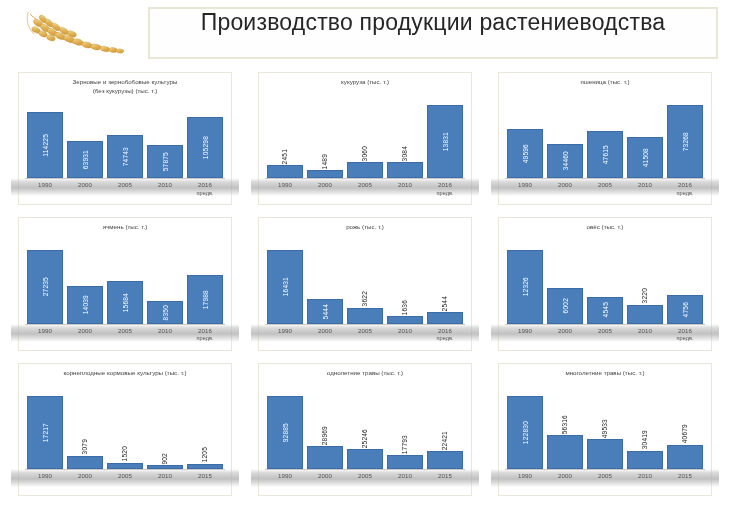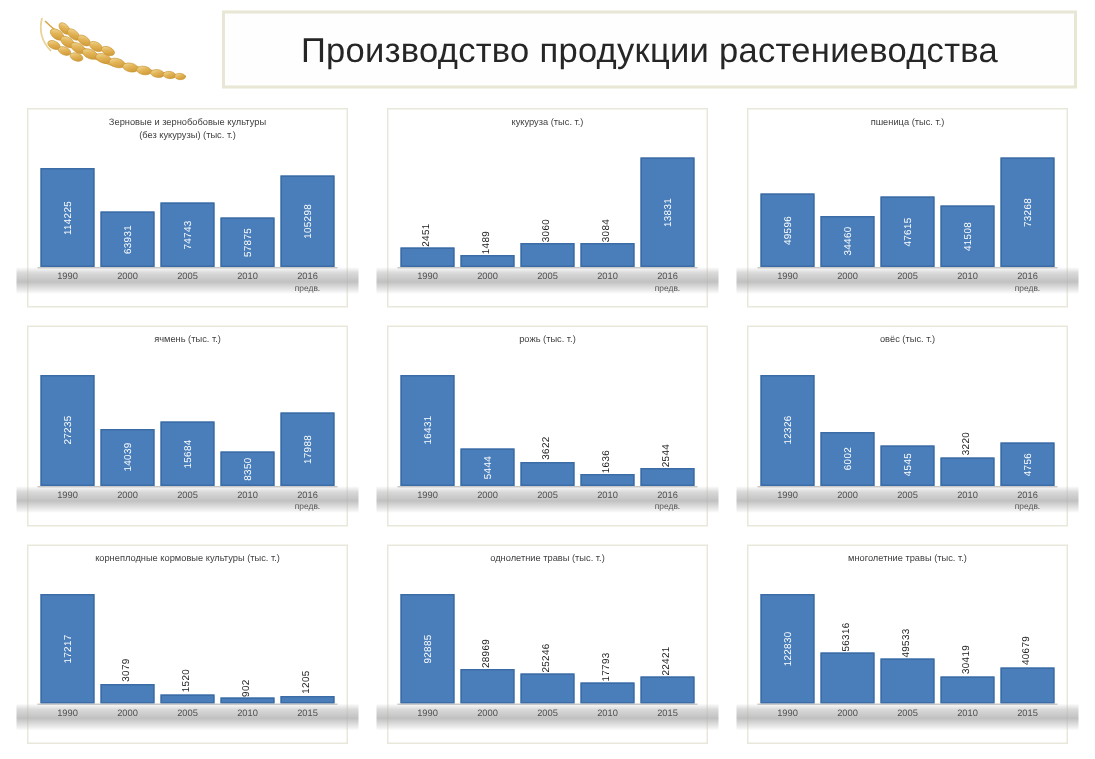--- a/index.html
+++ b/index.html
@@ -15,21 +15,21 @@
   .header { position: relative; height: 66px; }
   .logo {
     position: absolute; left: 12px; top: 6px;
     width: 128px; height: 56px;
   }
   .title-box {
     position: absolute; left: 148px; top: 7px;
     width: 570px; height: 52px;
     border: 2px solid #e8e6d4;
     background: #fefefe;
-    display: flex; align-items: center; justify-content: center;
+    display: flex; justify-content: center;
   }
   .title-text {
     font-size: 23px; color: #262626; letter-spacing: .2px;
     font-family: "Liberation Sans", sans-serif; font-weight: 400;
     white-space: nowrap;
   }
 
   
   .grid {
     position: absolute; left: 0; top: 66px;

